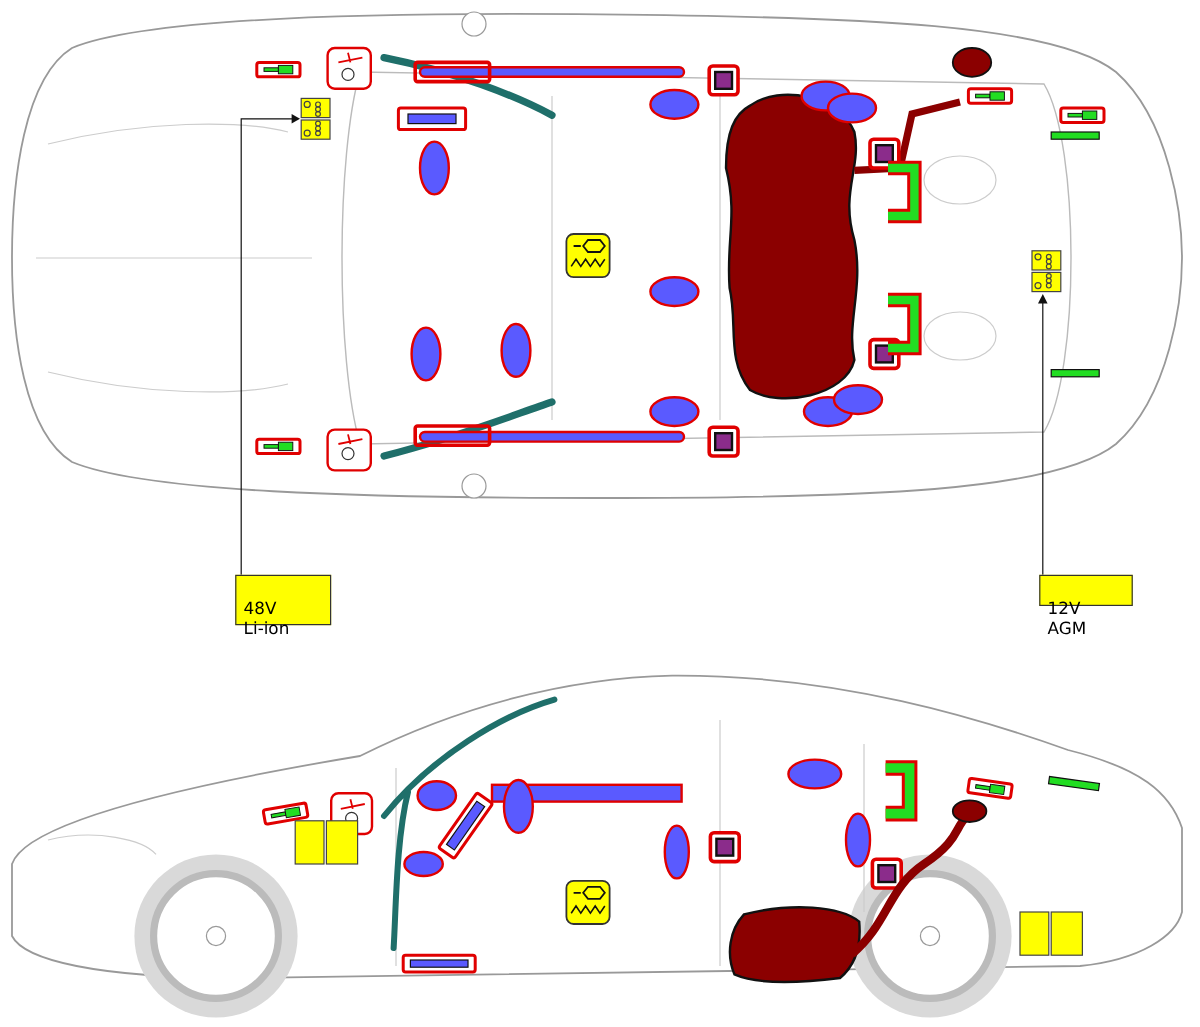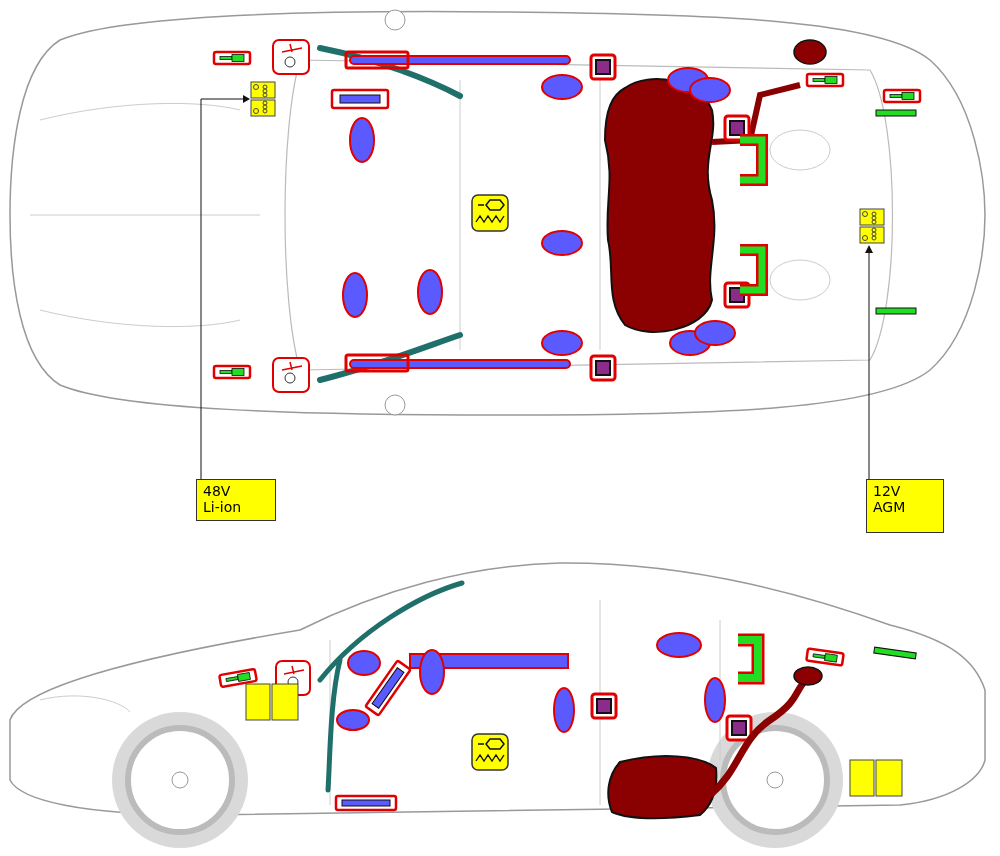--- a/index.html
+++ b/index.html
@@ -1,21 +1,21 @@
 <!DOCTYPE html>
 <html><head>
 <meta charset="utf-8">
 <style>
   html,body{margin:0;padding:0;background:#ffffff;}
   body{width:1000px;height:856px;position:relative;overflow:hidden;font-family:"Liberation Sans",sans-serif;}
   #diagram{position:absolute;left:0;top:0;width:1000px;height:856px;}
-  .callout{position:absolute;background:#ffff00;border:1px solid #333;font-family:"DejaVu Sans",sans-serif;font-size:14px;line-height:16px;color:#000;padding:3px 6px 4px 6px;box-sizing:border-box;}
+  .callout{position:absolute;background:#ffff00;border:1px solid #333;font-family:"DejaVu Sans",sans-serif;font-size:14px;line-height:16px;color:#000;padding:20px 6px 4px 6px;box-sizing:border-box;}
   .callout span{display:block;}
   #callout-48v{left:196px;top:479px;width:80px;height:42px;}
-  #callout-12v{left:866px;top:479px;width:78px;height:54px;}
+  #callout-12v{left:866px;top:479px;width:78px;height:26px;}
 </style>
 </head>
 <body>
 
 <svg id="diagram" viewBox="0 0 1000 856" xmlns="http://www.w3.org/2000/svg">
   <defs>
     <g id="gasgen">
       <rect x="-12" y="-12" width="24" height="24" rx="3" fill="#fff" stroke="#e00000" stroke-width="3"></rect>
       <rect x="-7" y="-7" width="14" height="14" fill="#8b2c8b" stroke="#111" stroke-width="2"></rect>
     </g>

